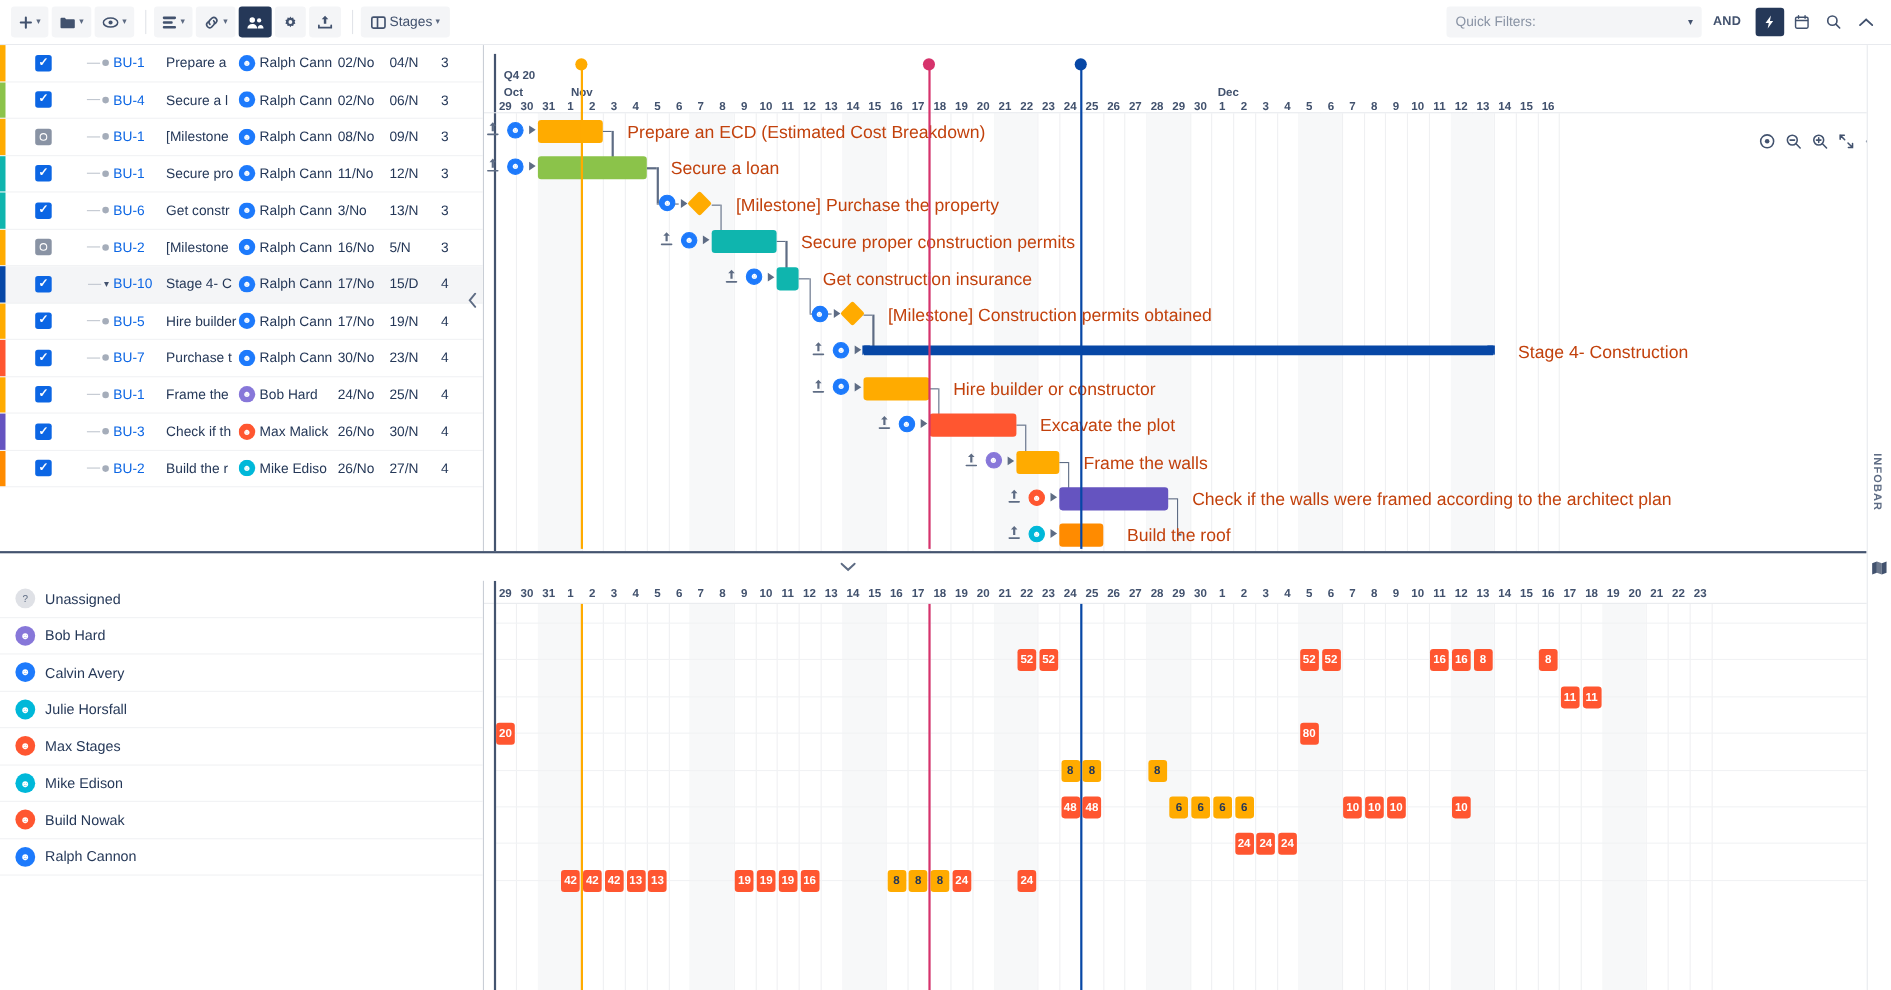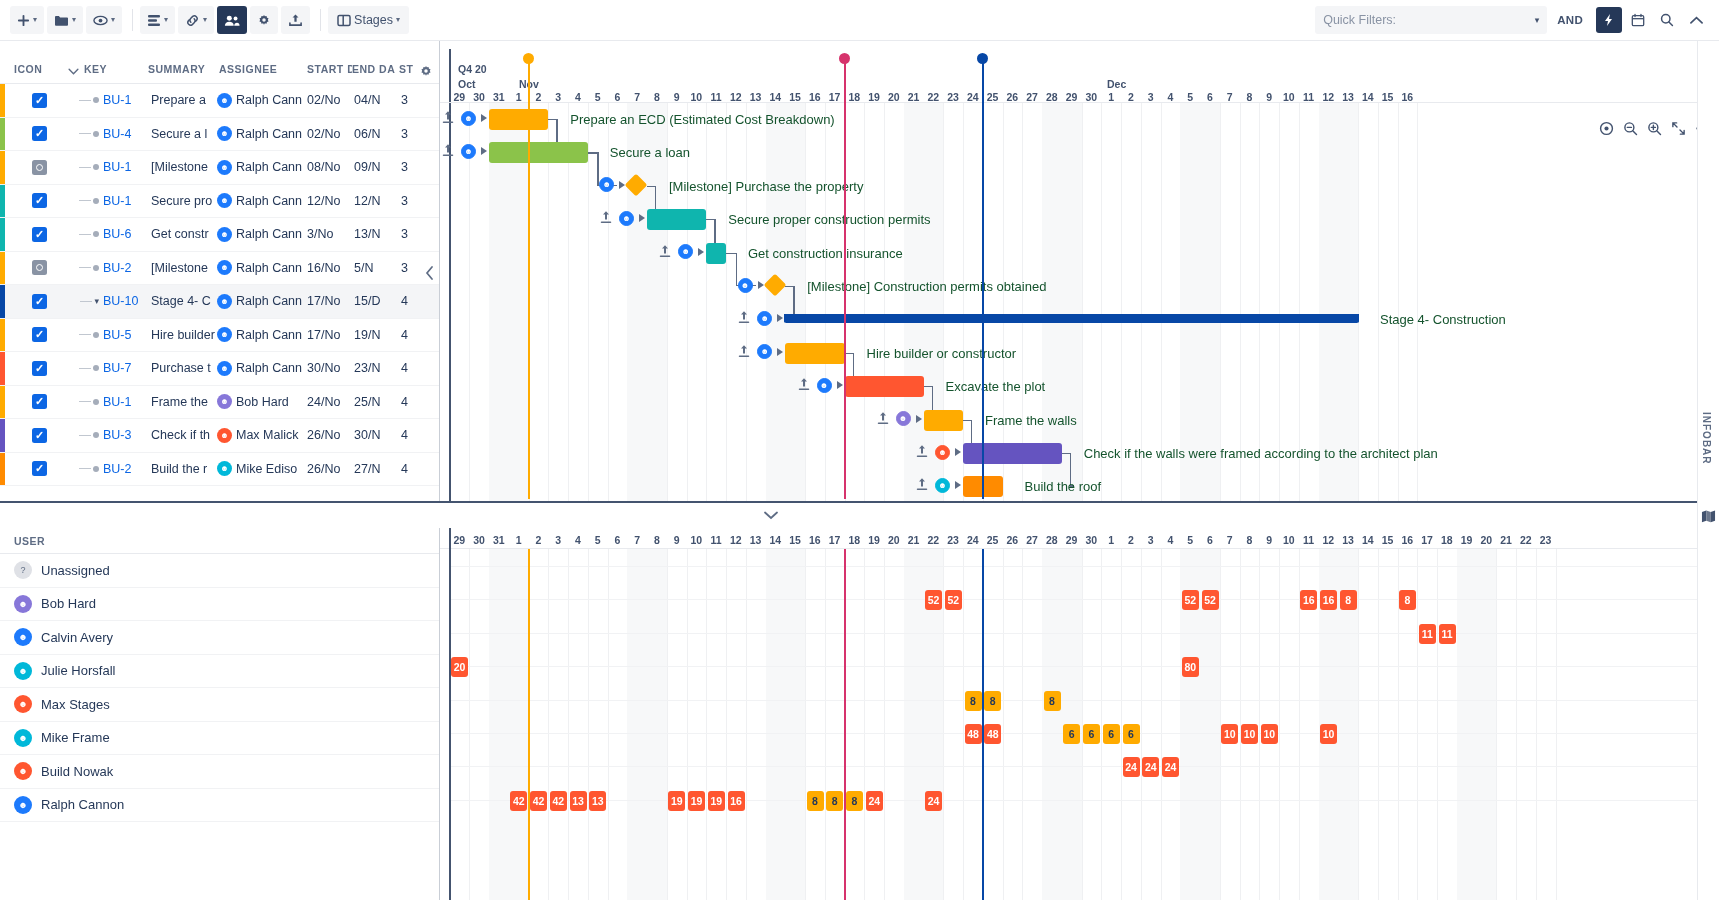--- a/index.html
+++ b/index.html
@@ -158,21 +158,21 @@
   }
   .bar.sum::before {
     content: ""; position: absolute; left: -1px; top: 0;
     border-right: 7px solid transparent; border-top: 9px solid #0747a6;
   }
   .dia {
     position: absolute; width: 16px; height: 16px; transform: rotate(45deg);
     border-radius: 2px; z-index: 5;
   }
   .blabel {
-    position: absolute; font-size: 13px; color: #14532d; white-space: nowrap; z-index: 6;
+    position: absolute; font-size: 16px; color: #c2410c; white-space: nowrap; z-index: 6;
   }
   .rowav {
     position: absolute; width: 15px; height: 15px; border-radius: 50%;
     border: 1.5px solid #0c66e4; z-index: 6;
     display:flex; align-items:center; justify-content:center; font-size:8px; color:#fff;
   }
   .upic { position: absolute; color: #5e6c84; z-index: 6; }
   .dep  { position: absolute; z-index: 4; }
   .dep .h { position: absolute; height: 1.3px; background: #5e6c84; }
   .dep .v { position: absolute; width: 1.3px; background: #5e6c84; }
@@ -378,40 +378,20 @@
         <span>
           <svg width="13" height="9" viewBox="0 0 14 9">
               <path d="M1 7l6-5.5L13 7" stroke="#42526e" stroke-width="1.8" fill="none" stroke-linecap="round"></path>
             </svg>
         </span>
       </div>
     </div>
   </div>
 
   <div id="grid-top">
-    <div id="grid-head">
-      <div class="ch hd-icon">ICON</div>
-      <div class="hd-sortc">
-        <svg width="11" height="7" viewBox="0 0 12 8">
-            <path d="M1 1.5L6 6.5 11 1.5" stroke="#5e6c84" stroke-width="1.6" fill="none" stroke-linecap="round"></path>
-          </svg>
-      </div>
-      <div class="ch hd-key">KEY</div>
-      <div class="ch hd-sum">SUMMARY</div>
-      <div class="ch hd-asg">ASSIGNEE</div>
-      <div class="ch hd-st">START D</div>
-      <div class="ch hd-en">END DA</div>
-      <div class="ch hd-sta">ST</div>
-      <div id="gear-col">
-        <svg width="14" height="14" viewBox="0 0 16 16">
-            <path d="M8 2.2l1 1.6 1.9-.4.5 1.9 1.8.7-.8 1.8.8 1.8-1.8.7-.5 1.9-1.9-.4-1 1.6-1-1.6-1.9.4-.5-1.9-1.8-.7.8-1.8-.8-1.8 1.8-.7.5-1.9 1.9.4z" fill="#5e6c84"></path>
-            <circle cx="8" cy="8" r="2" fill="#fff"></circle>
-          </svg>
-      </div>
-    </div>
     <div id="grid-body">
         <div class="grow">
           <div class="stripe" style="background: rgb(255, 171, 0);"></div>
           <div class="cb">
             <span class="tick">✓</span>
           </div>
           <div class="tree">
             <span class="dash"></span>
             <span class="dot"></span>
           </div>
@@ -471,21 +451,21 @@
           <div class="tree">
             <span class="dash"></span>
             <span class="dot"></span>
           </div>
           <div class="c-key">BU-1</div>
           <div class="c-sum">Secure pro</div>
           <div class="c-asg">
             <span class="av" style="background: rgb(29, 122, 252);">☻</span>
             <span>Ralph Cann</span>
           </div>
-          <div class="c-st">12/No</div>
+          <div class="c-st">11/No</div>
           <div class="c-en">12/N</div>
           <div class="c-sta">3</div>
         </div>
         <div class="grow">
           <div class="stripe" style="background: rgb(15, 181, 174);"></div>
           <div class="cb">
             <span class="tick">✓</span>
           </div>
           <div class="tree">
             <span class="dash"></span>
@@ -972,21 +952,20 @@
   </div>
 
   <div id="divider"></div>
   <div id="expand-chev">
     <svg width="14" height="9" viewBox="0 0 14 9">
         <path d="M1 1.5L7 7 13 1.5" stroke="#5e6c84" stroke-width="1.8" fill="none" stroke-linecap="round"></path>
       </svg>
   </div>
 
   <div id="res-left">
-    <div id="res-head">USER</div>
     <div id="res-body">
         <div class="rrow">
           <span class="rav" style="background: rgb(223, 225, 230); color: rgb(94, 108, 132);">?</span>
           <span>Unassigned</span>
         </div>
         <div class="rrow">
           <span class="rav" style="background: rgb(135, 119, 217);">☻</span>
           <span>Bob Hard</span>
         </div>
         <div class="rrow">
@@ -996,21 +975,21 @@
         <div class="rrow">
           <span class="rav" style="background: rgb(0, 184, 217);">☻</span>
           <span>Julie Horsfall</span>
         </div>
         <div class="rrow">
           <span class="rav" style="background: rgb(255, 86, 48);">☻</span>
           <span>Max Stages</span>
         </div>
         <div class="rrow">
           <span class="rav" style="background: rgb(0, 184, 217);">☻</span>
-          <span>Mike Frame</span>
+          <span>Mike Edison</span>
         </div>
         <div class="rrow">
           <span class="rav" style="background: rgb(255, 86, 48);">☻</span>
           <span>Build Nowak</span>
         </div>
         <div class="rrow">
           <span class="rav" style="background: rgb(29, 122, 252);">☻</span>
           <span>Ralph Cannon</span>
         </div>
       </div>

